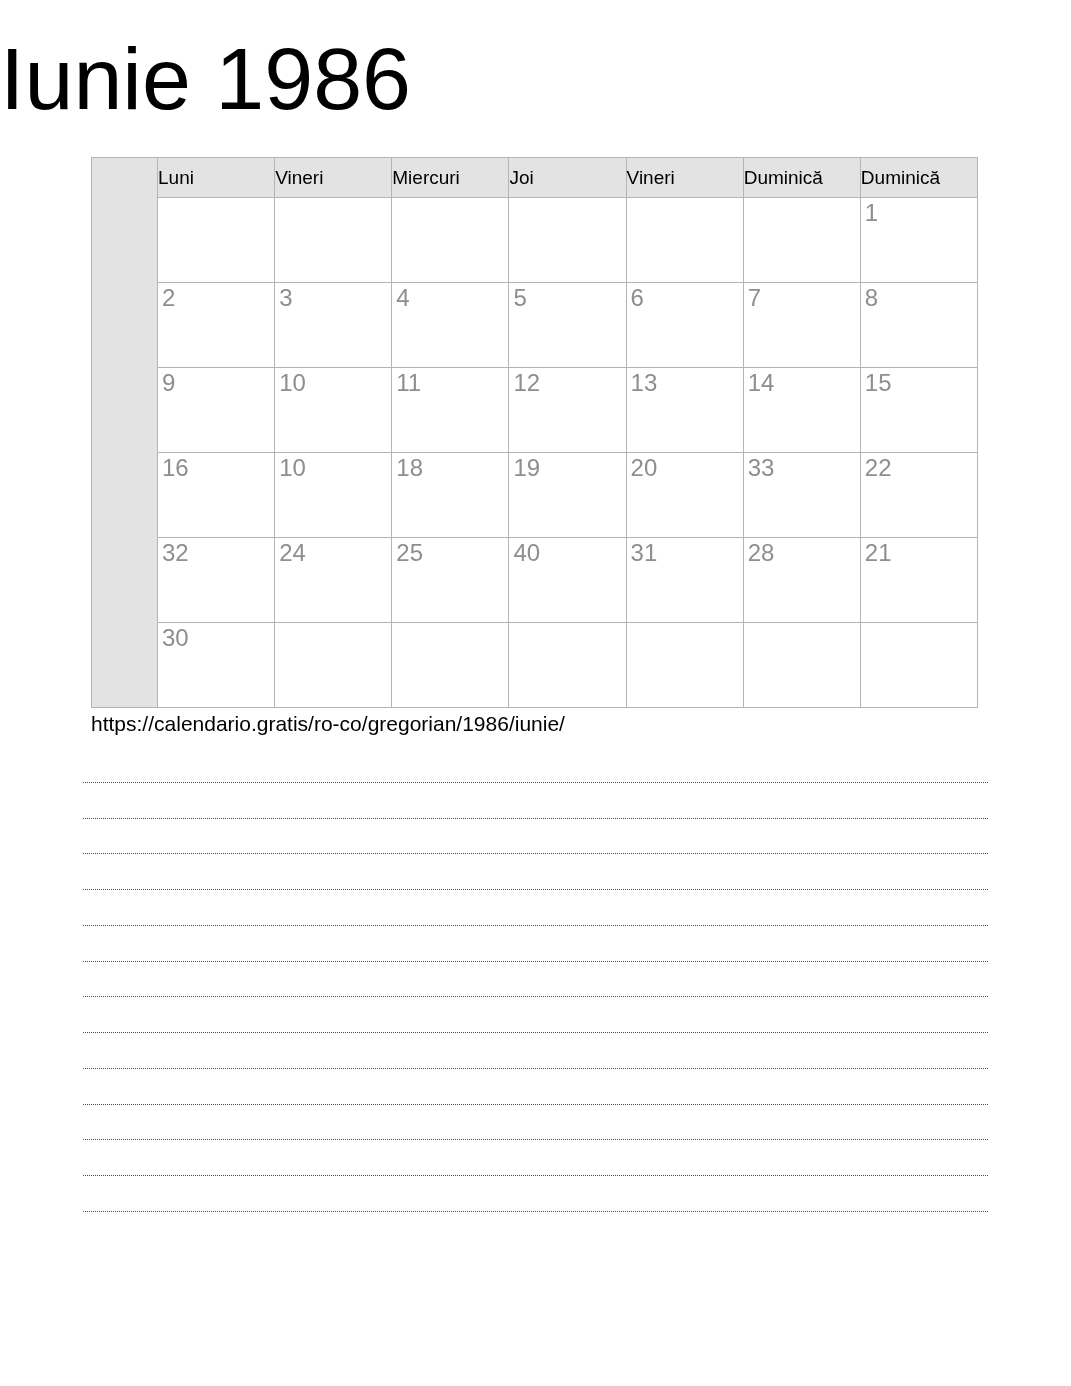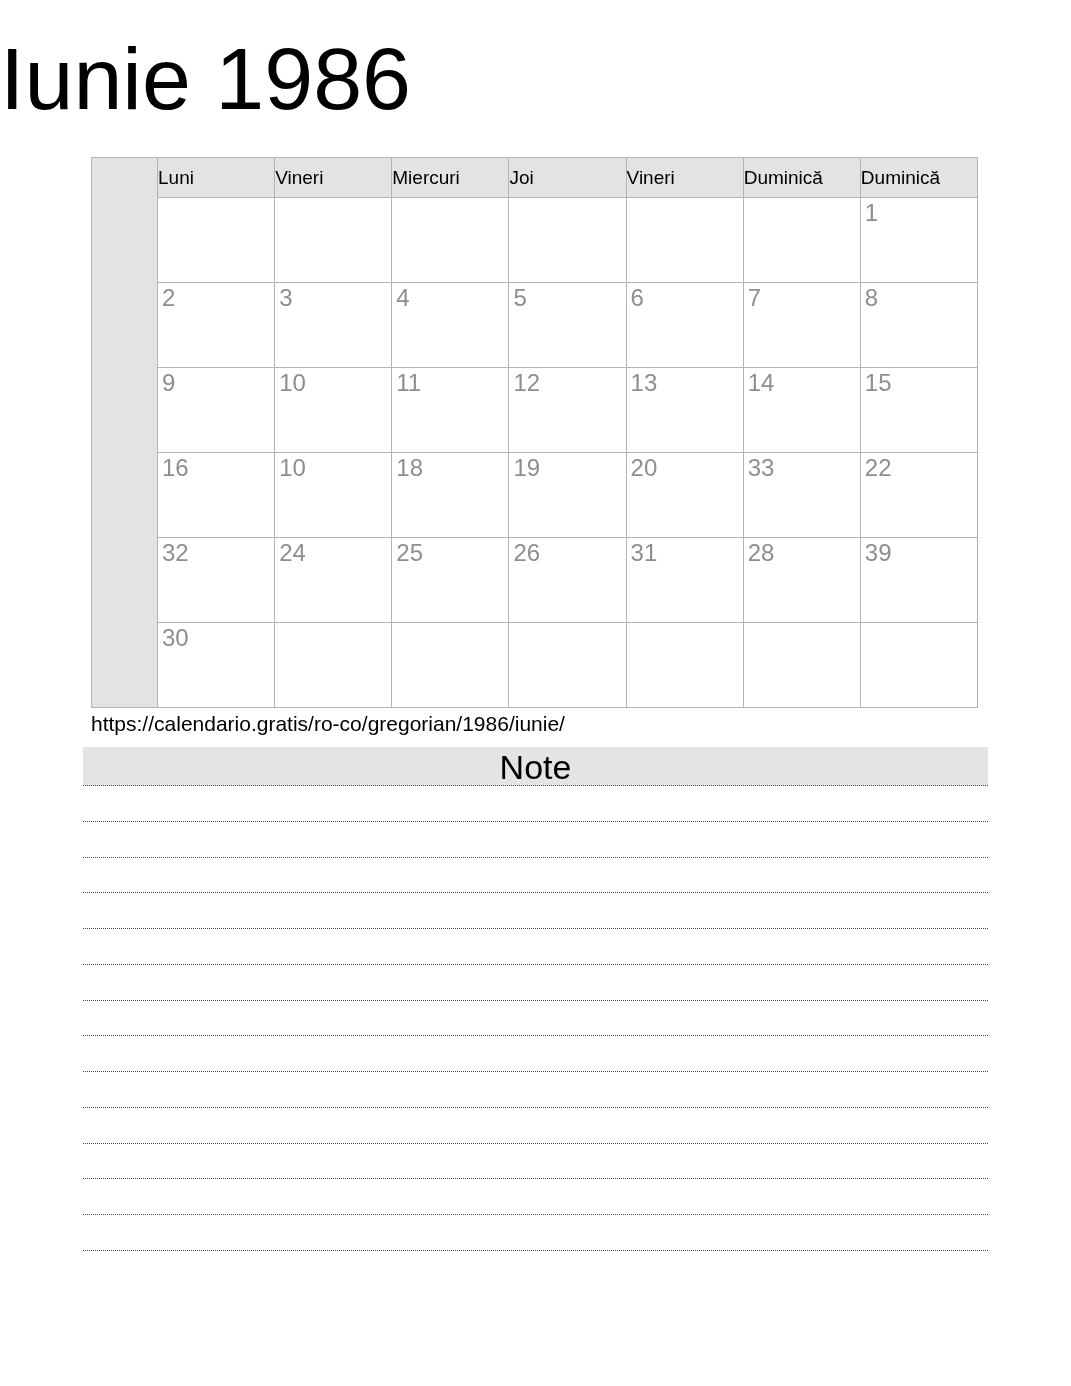--- a/index.html
+++ b/index.html
@@ -158,44 +158,41 @@
           <td class="day-cell">18</td>
           <td class="day-cell">19</td>
           <td class="day-cell">20</td>
           <td class="day-cell">33</td>
           <td class="day-cell">22</td>
         </tr>
         <tr>
           <td class="day-cell">32</td>
           <td class="day-cell">24</td>
           <td class="day-cell">25</td>
-          <td class="day-cell">26</td>
+          <td class="day-cell">40</td>
           <td class="day-cell">31</td>
           <td class="day-cell">28</td>
-          <td class="day-cell">39</td>
+          <td class="day-cell">21</td>
         </tr>
         <tr>
           <td class="day-cell">30</td>
           <td class="day-cell"></td>
           <td class="day-cell"></td>
           <td class="day-cell"></td>
           <td class="day-cell"></td>
           <td class="day-cell"></td>
           <td class="day-cell"></td>
         </tr>
       </tbody>
   </table>
 </div>
 
 <div class="source-url">https://calendario.gratis/ro-co/gregorian/1986/iunie/</div>
 
 <div class="notes">
-  <div class="note-header-bar">
-    <span class="note-header-label">Note</span>
-  </div>
   <div id="note-lines">
 
   <div class="note-line"></div>
       <div class="note-line"></div>
       <div class="note-line"></div>
       <div class="note-line"></div>
       <div class="note-line"></div>
       <div class="note-line"></div>
       <div class="note-line"></div>
       <div class="note-line"></div>

